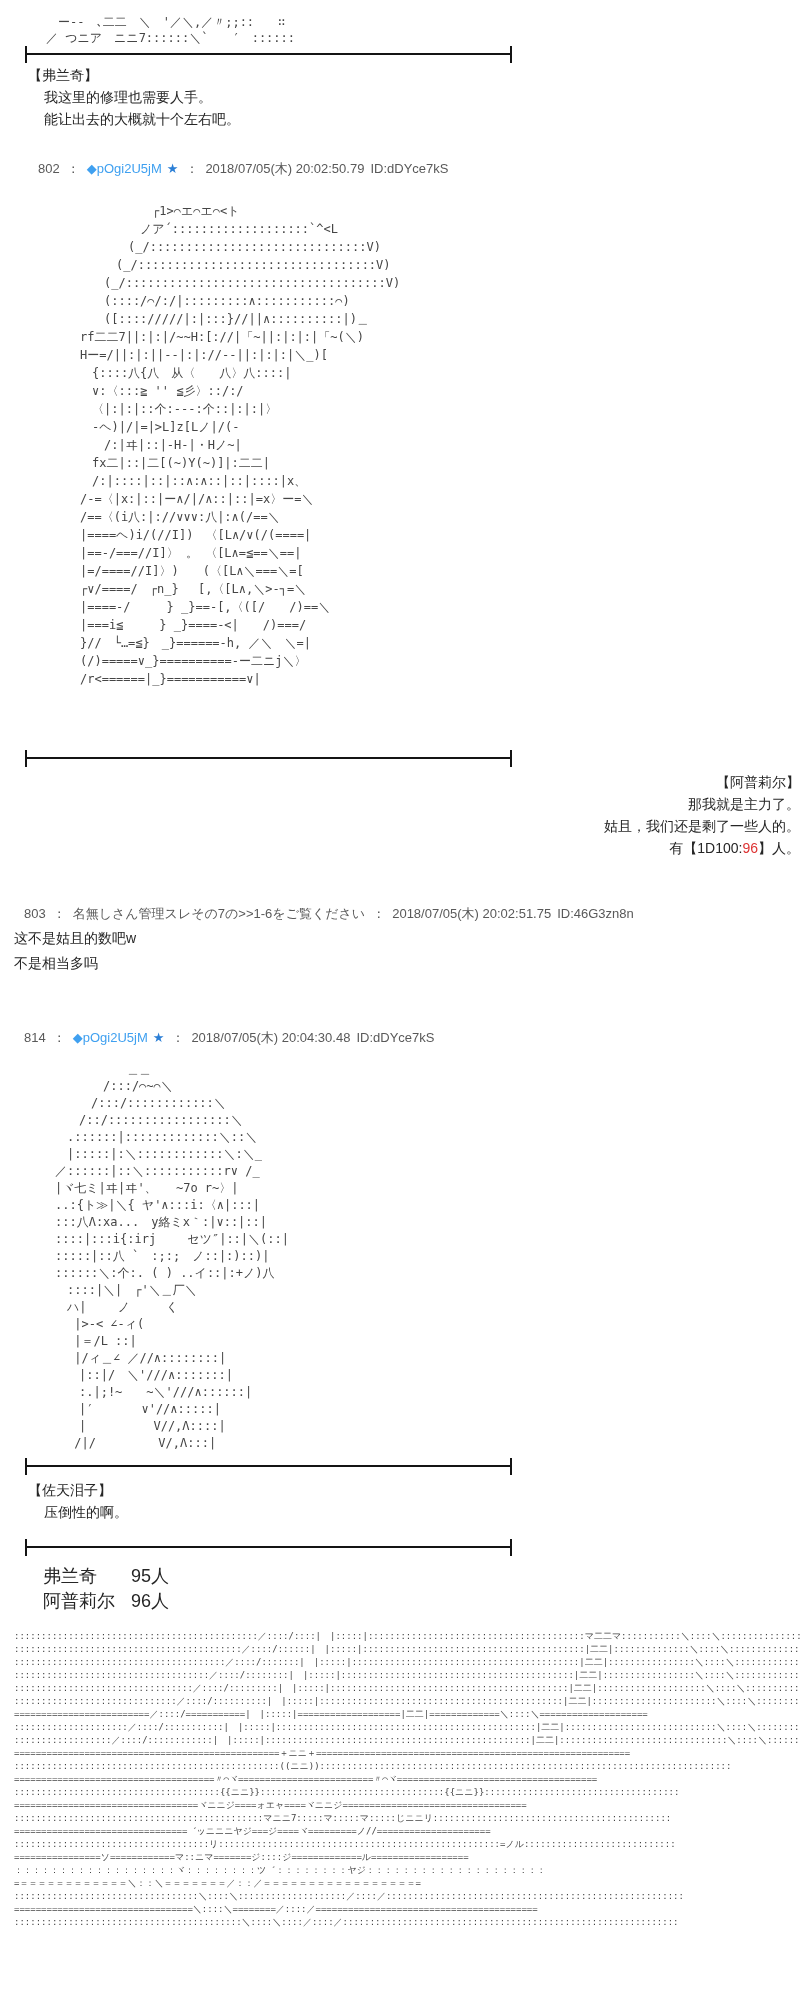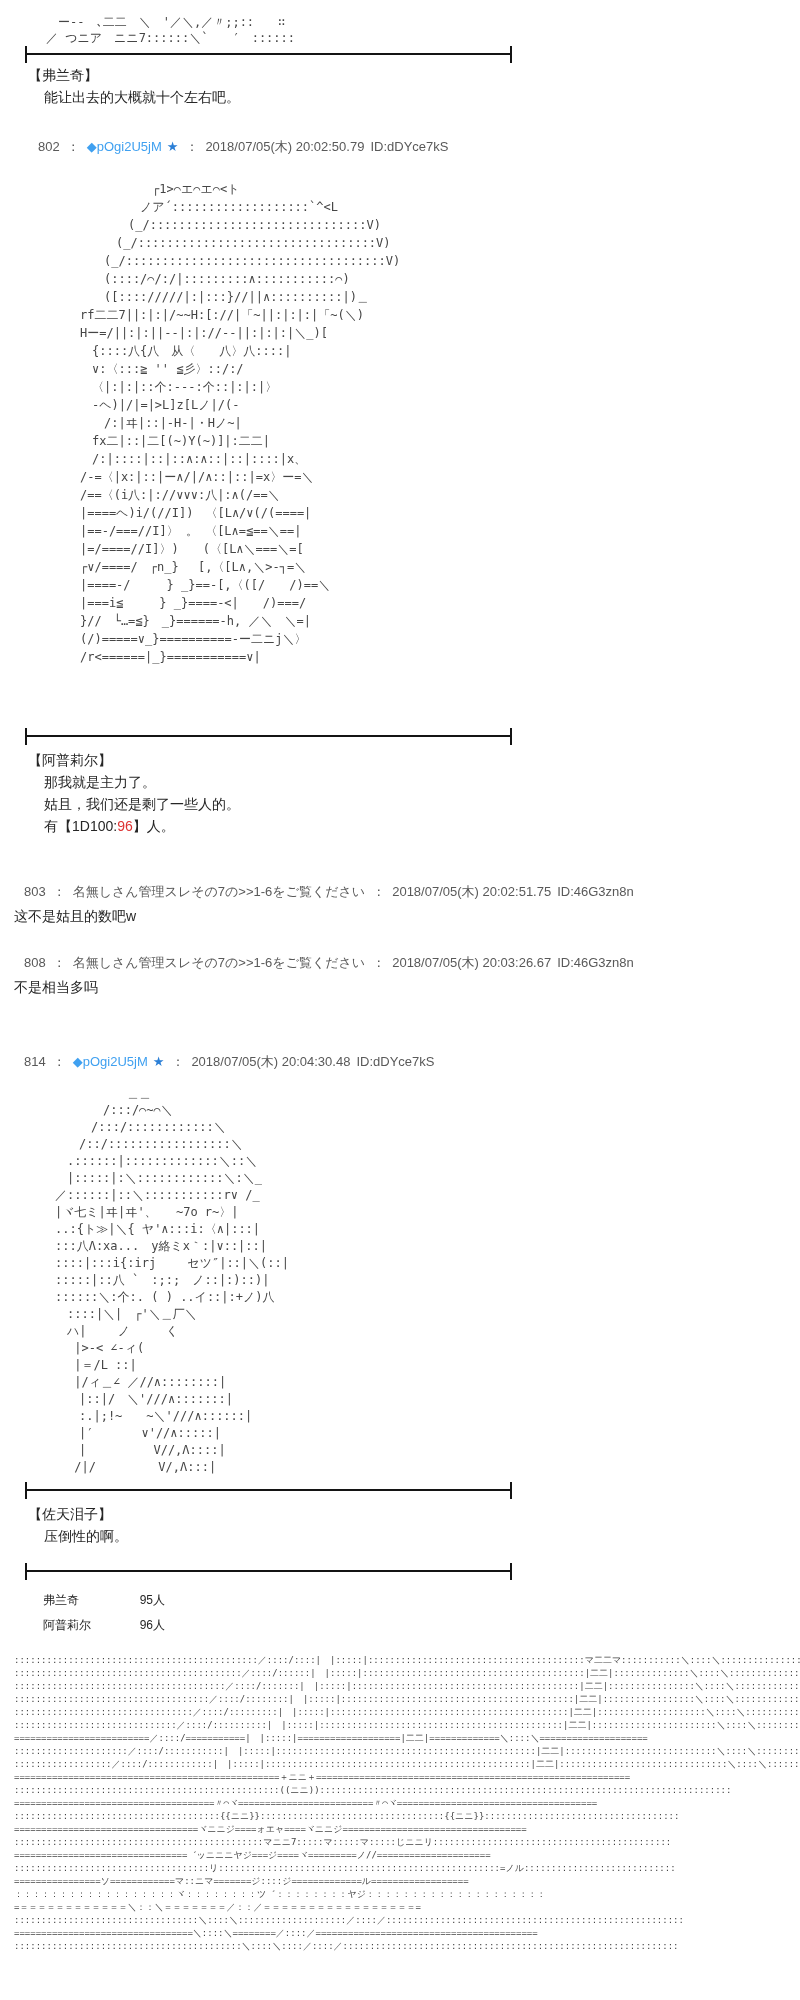--- a/index.html
+++ b/index.html
@@ -19,27 +19,27 @@
   .speech{padding-left:28px;font-size:14px;line-height:22px;color:#262626;}
   .speech .speaker{font-weight:normal;}
   .speech .line{padding-left:16px;}
   .post-header{padding-left:24px;font-size:13px;color:#595959;white-space:nowrap;}
   .post-header .sep{margin:0 7px;}
   .post-header .trip{color:#3fa0f0;}
   .post-header .star{color:#2b7fd6;margin-left:5px;}
   .post-header .pid{margin-left:6px;}
   .post-body{padding-left:14px;font-size:14px;color:#262626;margin-top:7px;}
   .red{color:#dd3333;}
-  .tally{padding-left:43px;font-size:12px;line-height:25px;color:#262626;margin-top:8px;}
+  .tally{padding-left:43px;font-size:18px;line-height:25px;color:#262626;margin-top:8px;}
   .tally .tl{display:inline-block;min-width:88px;}
   .tally .tc{display:inline-block;min-width:34px;text-align:right;}
   .mt-franky{margin-top:1px;}
   .mt-802{margin-top:30px;padding-left:38px;}
   .mt-div2{margin-top:62px;}
-  .mt-april{margin-top:4px;}
+  .mt-april{margin-top:4px;text-align:right;}
   .mt-803{margin-top:46px;}
   .mt-808{margin-top:28px;}
   .mt-814{margin-top:56px;}
   .mt-div3{margin-top:6px;}
   .mt-saten{margin-top:4px;}
   .mt-div4{margin-top:16px;}
 </style>
 </head>
 <body>
 
@@ -49,20 +49,21 @@
 　／ つニア　ニニ7::::::＼`　　′　::::::</pre>
 
   <div class="divider">
     <span class="tick l"></span>
     <span class="hline"></span>
     <span class="tick r"></span>
   </div>
 
   <div class="speech mt-franky">
     <div class="speaker">【弗兰奇】</div>
+    <div class="line">我这里的修理也需要人手。</div>
     <div class="line">能让出去的大概就十个左右吧。</div>
   </div>
 
   <div class="post-header mt-802">
     <span>802</span><span class="sep">：</span><span class="trip">◆pOgi2U5jM</span><span class="star">★</span><span class="sep">：</span><span>2018/07/05(木) 20:02:50.79</span><span class="pid">ID:dDYce7kS</span>
   </div>
 
   <pre class="aa aa-1">　　　　　　┌1&gt;⌒エ⌒エ⌒&lt;ト
 　　　　　ノア´:::::::::::::::::::`^&lt;L
 　　　　(_/::::::::::::::::::::::::::::::V)
@@ -102,23 +103,20 @@
     <div class="line">那我就是主力了。</div>
     <div class="line">姑且，我们还是剩了一些人的。</div>
     <div class="line"><span>有【1D100:</span><span class="red">96</span><span>】人。</span></div>
   </div>
 
   <div class="post-header mt-803">
     <span>803</span><span class="sep">：</span><span>名無しさん管理スレその7の&gt;&gt;1-6をご覧ください</span><span class="sep">：</span><span>2018/07/05(木) 20:02:51.75</span><span class="pid">ID:46G3zn8n</span>
   </div>
   <div class="post-body">这不是姑且的数吧w</div>
 
-  <div class="post-header mt-808">
-    <span>808</span><span class="sep">：</span><span>名無しさん管理スレその7の&gt;&gt;1-6をご覧ください</span><span class="sep">：</span><span>2018/07/05(木) 20:03:26.67</span><span class="pid">ID:46G3zn8n</span>
-  </div>
   <div class="post-body">不是相当多吗</div>
 
   <div class="post-header mt-814">
     <span>814</span><span class="sep">：</span><span class="trip">◆pOgi2U5jM</span><span class="star">★</span><span class="sep">：</span><span>2018/07/05(木) 20:04:30.48</span><span class="pid">ID:dDYce7kS</span>
   </div>
 
   <pre class="aa aa-2">　　　　　　＿＿
 　　　　/:::/⌒~⌒＼
 　　　/:::/::::::::::::＼
 　　/::/:::::::::::::::::＼

